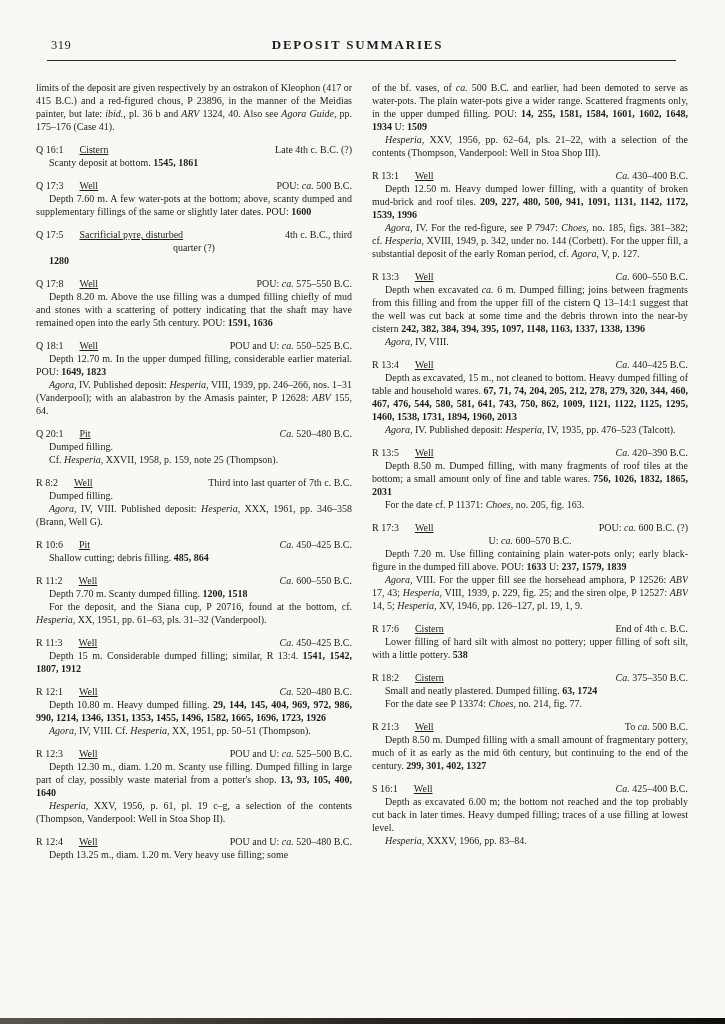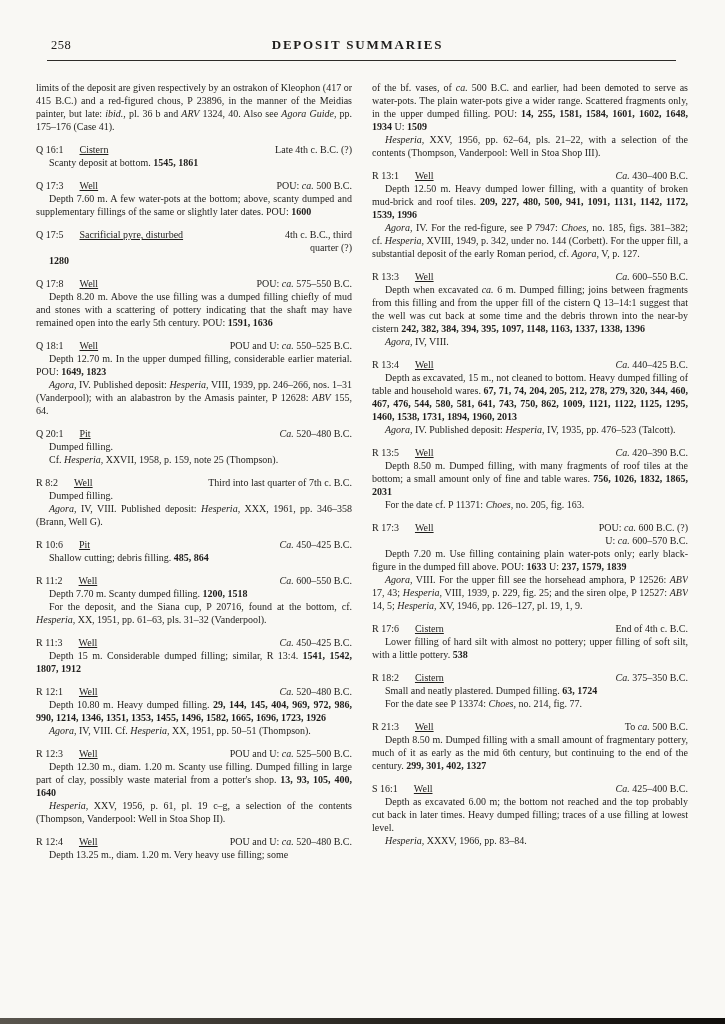--- a/index.html
+++ b/index.html
@@ -27,36 +27,36 @@
     display:flex;gap:20px;align-items:flex-start;overflow:hidden;
     font-size:10px;line-height:13px;
   }
   .col{width:50%;}
   .continuation{margin-top:8px;}
   .entry{margin-top:10px;}
   .entry-head{display:flex;white-space:nowrap;}
   .entry-id{flex:0 0 auto;}
   .entry-kind{flex:0 0 auto;margin-left:16px;text-decoration:underline;}
   .entry-date{margin-left:auto;padding-left:8px;text-align:right;}
-  .entry-date2{text-align:right;}
+  .entry-date2{text-align:center;}
   p.body{margin:0;text-indent:13px;text-align:justify;}
   p.body.noindent{text-indent:0;}
   .scan-edge{
     position:absolute;left:0;right:0;bottom:0;height:6px;
     background:linear-gradient(to right,#5a564e,var(--edge) 55%,#100e0b);
   }
   b{font-weight:bold;}
   i{font-style:italic;}
 </style>
 </head>
 <body>
 
 <div class="page">
   <div class="header">
-    <span class="page-number">258</span>
+    <span class="page-number">319</span>
     <span class="page-title">DEPOSIT SUMMARIES</span>
   </div>
   <div class="header-rule"></div>
 
   <div class="columns">
     <div class="col" id="col-left">
         <section class="continuation">
           <p class="body noindent">limits of the deposit are given respectively by an ostrakon of Kleophon (417 or 415 B.C.) and a red-figured chous, P 23896, in the manner of the Meidias painter, but late: <i>ibid.</i>, pl. 36 b and <i>ARV</i> 1324, 40. Also see <i>Agora Guide</i>, pp. 175–176 (Case 41).</p>
         </section>
         <section class="entry">

